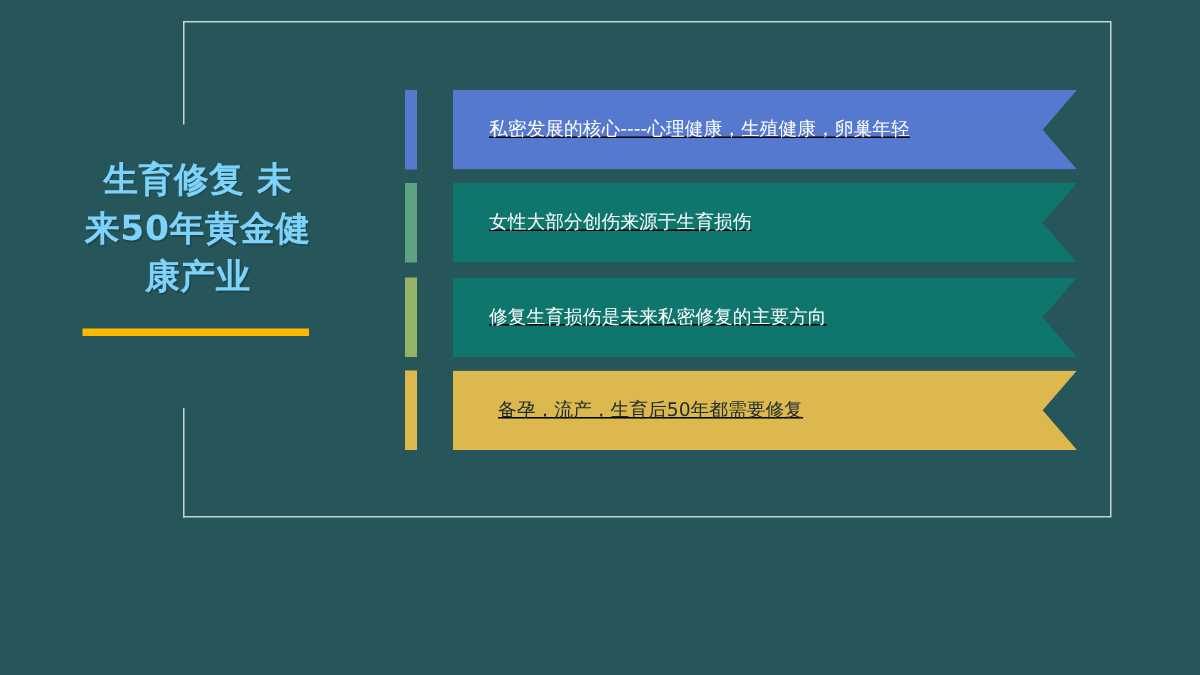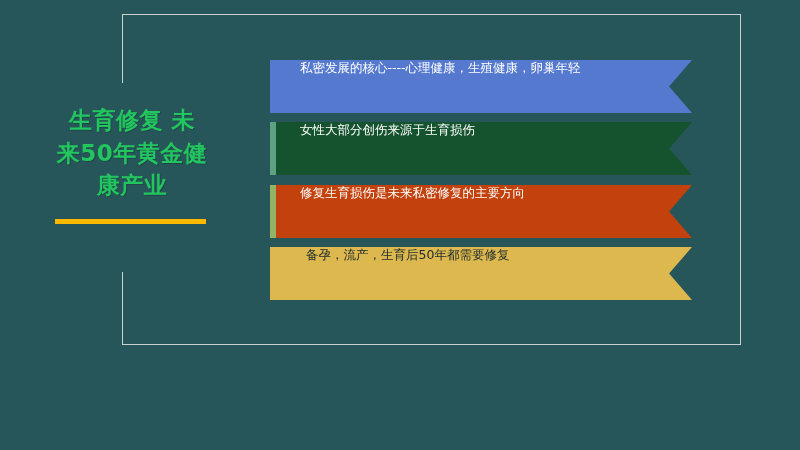--- a/index.html
+++ b/index.html
@@ -75,27 +75,29 @@
   }
   .banner-accent {
     position: absolute;
     left: 0;
     top: 0;
     width: 8px;
     height: 53px;
   }
   .banner-body {
     position: absolute;
-    left: 6px;
+    left: 32px;
     top: 0;
     height: 53px;
     width: 416px;
     display: flex;
+    align-items: center;
     -webkit-clip-path: polygon(0 0, 100% 0, 94.5% 50%, 100% 100%, 0 100%);
     clip-path: polygon(0 0, 100% 0, 94.5% 50%, 100% 100%, 0 100%);
+    text-decoration: underline;
   }
   .banner-label {
     padding-left: 24px;
     font-size: 12.5px;
     line-height: 1.3;
     white-space: nowrap;
   }
 
   #banner-0 { left: 270px; top: 60px;  }
   #banner-1 { left: 270px; top: 122px; }
@@ -107,43 +109,43 @@
 
 <div id="slide" style="background: rgb(38, 85, 90);">
 
   <div class="frame-top" style="background: rgb(200, 212, 210);"></div>
   <div class="frame-right" style="background: rgb(200, 212, 210);"></div>
   <div class="frame-bottom" style="background: rgb(200, 212, 210);"></div>
   <div class="frame-left-upper" style="background: rgb(200, 212, 210);"></div>
   <div class="frame-left-lower" style="background: rgb(200, 212, 210);"></div>
 
   <div id="title-block">
-    <div id="title-text" style="color: #22c55e;">生育修复  未
+    <div id="title-text" style="color: #7dd3fc;">生育修复  未
 来50年黄金健
 康产业</div>
     <div id="title-rule" style="background: rgb(252, 185, 0);"></div>
   </div>
 
   <div class="banner-row" id="banner-0">
     <div class="banner-accent" style="background: rgb(85, 121, 206);"></div>
     <div class="banner-body" style="background: rgb(85, 121, 206);">
       <span class="banner-label" style="color: rgb(255, 255, 255);">私密发展的核心----心理健康，生殖健康，卵巢年轻</span>
     </div>
   </div>
 
   <div class="banner-row" id="banner-1">
     <div class="banner-accent" style="background: rgb(93, 163, 131);"></div>
-    <div class="banner-body" style="background: #14532d;">
+    <div class="banner-body" style="background: #0f766e;">
       <span class="banner-label" style="color: rgb(255, 255, 255);">女性大部分创伤来源于生育损伤</span>
     </div>
   </div>
 
   <div class="banner-row" id="banner-2">
     <div class="banner-accent" style="background: rgb(147, 179, 104);"></div>
-    <div class="banner-body" style="background: #c2410c;">
+    <div class="banner-body" style="background: #0f766e;">
       <span class="banner-label" style="color: rgb(255, 255, 255);">修复生育损伤是未来私密修复的主要方向</span>
     </div>
   </div>
 
   <div class="banner-row" id="banner-3">
     <div class="banner-accent" style="background: rgb(220, 184, 78);"></div>
     <div class="banner-body" style="background: rgb(220, 184, 78);">
       <span class="banner-label" style="color: rgb(29, 43, 44); padding-left: 30px;">备孕，流产，生育后50年都需要修复</span>
     </div>
   </div>

